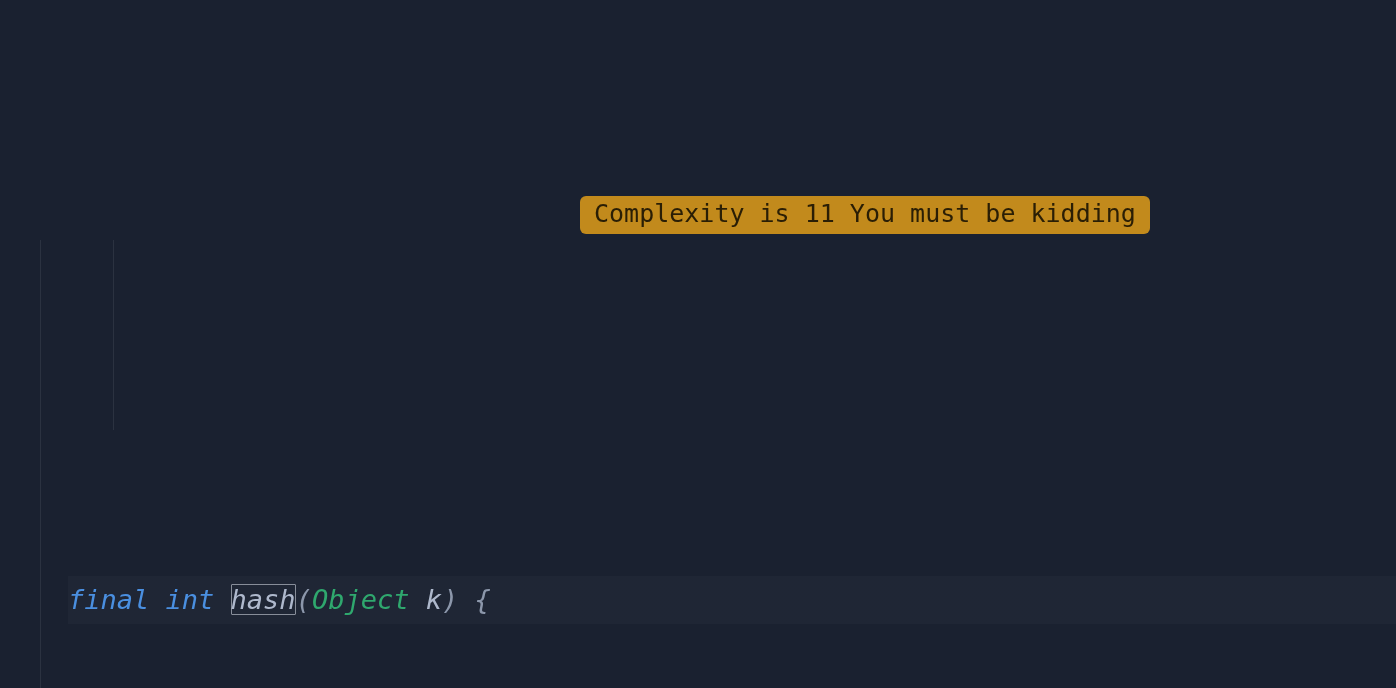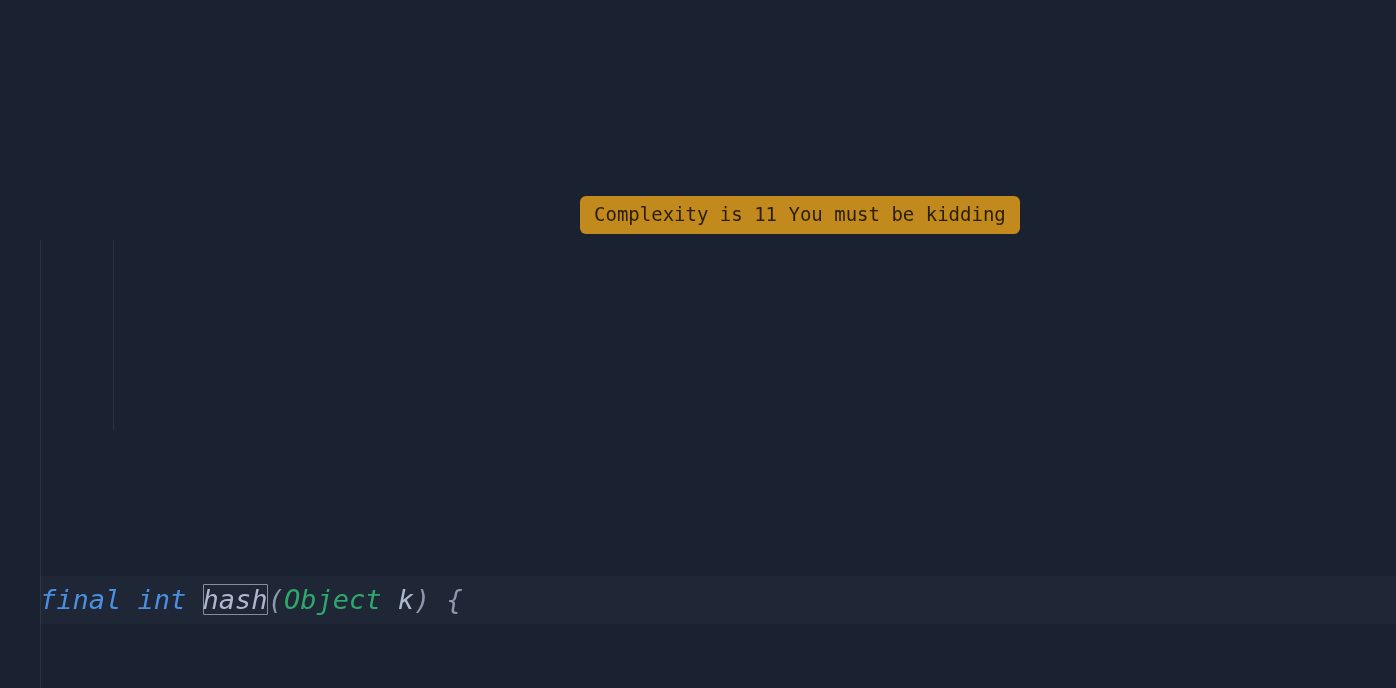--- a/index.html
+++ b/index.html
@@ -15,21 +15,21 @@
     line-height: 48px;
     color: #b8c4d8;
     font-style: italic;
     white-space: pre;
   }
   .editor {
     position: relative;
     padding-left: 40px;
     padding-top: 0;
   }
-  .line { position: relative; height: 48px; }
+  .line { position: relative; height: 48px; margin-left: 28px; }
   .line.sig {
     background: linear-gradient(to right, rgba(255,255,255,0.025), rgba(255,255,255,0.025));
   }
   .indent-guide {
     position: absolute;
     left: 40px;
     top: 48px;
     bottom: 30px;
     width: 1px;
     background: rgba(255,255,255,0.08);
@@ -53,21 +53,21 @@
   }
   .badge {
     position: absolute;
     top: 4px;
     left: 580px;
     font-style: normal;
     background: #c28a1c;
     color: #2a1e05;
     padding: 2px 14px 4px 14px;
     border-radius: 6px;
-    font-size: 19px;
+    font-size: 25px;
     line-height: 32px;
     font-weight: 500;
   }
 </style>
 </head>
 <body>
 
 
 
 <div class="editor">

